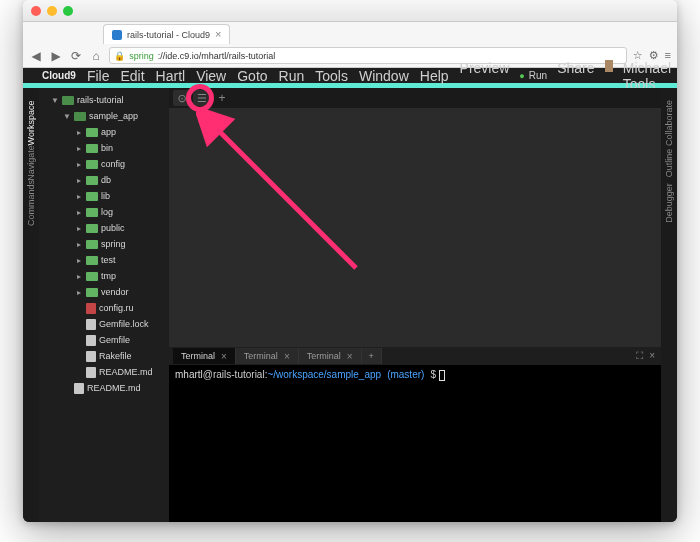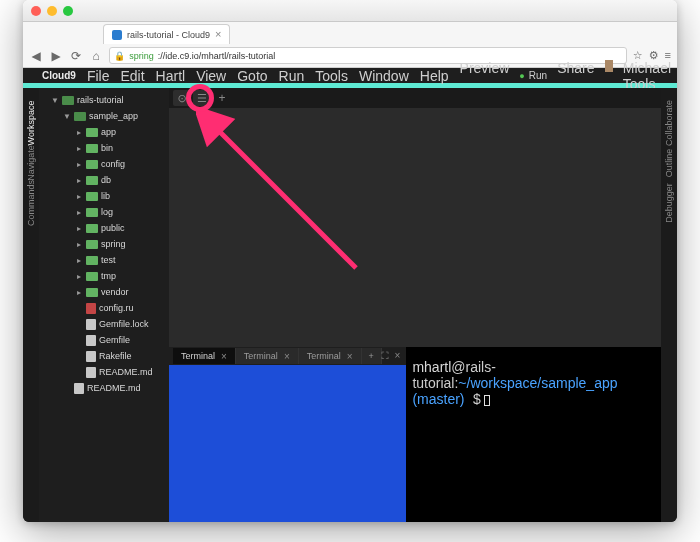--- a/index.html
+++ b/index.html
@@ -44,28 +44,28 @@
   .file { width:10px;height:11px;background:#c8c8c8;border-radius:1px; }
   .file-rb { background:#c44545; }
   .tree-label { font-size:9px; color:#d8d8d8; }
   .ind1{padding-left:12px}.ind2{padding-left:24px}.ind3{padding-left:36px}
   .editor-col { flex:1; display:flex; flex-direction:column; background:#2b2b2b; }
   .editor-tabs { height:20px; background:#1a1a1a; display:flex; align-items:center; padding-left:4px; gap:2px; }
   .ed-tab { width:18px;height:16px;background:#2d2d2d;border-radius:2px;display:flex;align-items:center;justify-content:center;color:#888;font-size:11px; }
   .ed-plus { background:transparent;color:#888;font-size:12px; }
   .editor-area { flex:1; background:#2b2b2b; }
   
-  .console { height:175px; background:#1d4ed8; display:flex; flex-direction:row; }
+  .console { height:175px; background:#f97316; display:flex; flex-direction:column; }
   .console-tabs { height:18px; background:#1e1e1e; display:flex; align-items:center; padding-left:4px; gap:0; }
   .ct-tab { height:16px; background:#0e0e0e; display:flex; align-items:center; padding:0 8px; font-size:9px; color:#d0d0d0; gap:6px; border-right:1px solid #333; }
   .ct-tab.inactive { background:#2a2a2a; color:#9a9a9a; }
   .ct-close { color:#888; font-size:10px; }
   .ct-plus { background:#2a2a2a; width:20px; justify-content:center; }
   .console-tabs-right { margin-left:auto; display:flex; gap:6px; padding-right:6px; color:#888; font-size:10px; }
-  .console-body { flex:1; background:#000; padding:12px 6px; font-family:Menlo,Consolas,monospace; font-size:14px; }
+  .console-body { flex:1; background:#000; padding:4px 6px; font-family:Menlo,Consolas,monospace; font-size:10px; }
   .pr-user{color:#d8d8d8}.pr-at{color:#ccc}.pr-host{color:#ccc}.pr-path{color:#4aa3ff}.pr-branch{color:#4aa3ff}.pr-dollar{color:#ccc}
   .cursor { display:inline-block; width:6px; height:11px; border:1px solid #e0e0e0; margin-left:3px; vertical-align:middle; }
   .right-rail { width:16px; background:#1b1b1b; display:flex; flex-direction:column; align-items:center; gap:30px; padding-top:30px; }
   
   .annotation-circle { position:absolute; top:84px; left:186px; width:28px; height:28px; border:5px solid #ff2d72; border-radius:50%; z-index:50; pointer-events:none; }
   .annotation-arrow { position:absolute; top:108px; left:196px; width:180px; height:180px; z-index:49; pointer-events:none; }
 </style>
 </head>
 <body>
 

